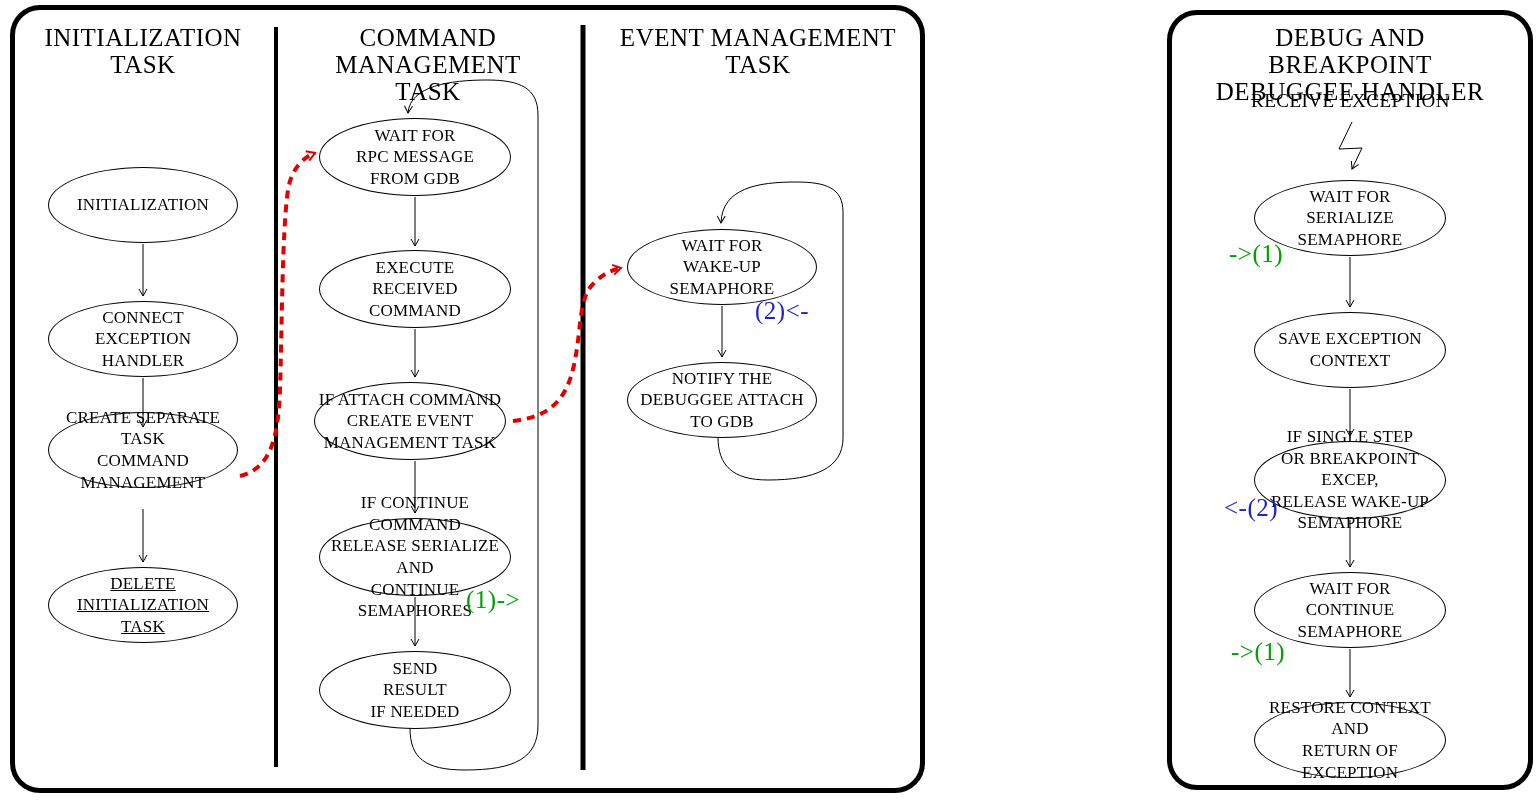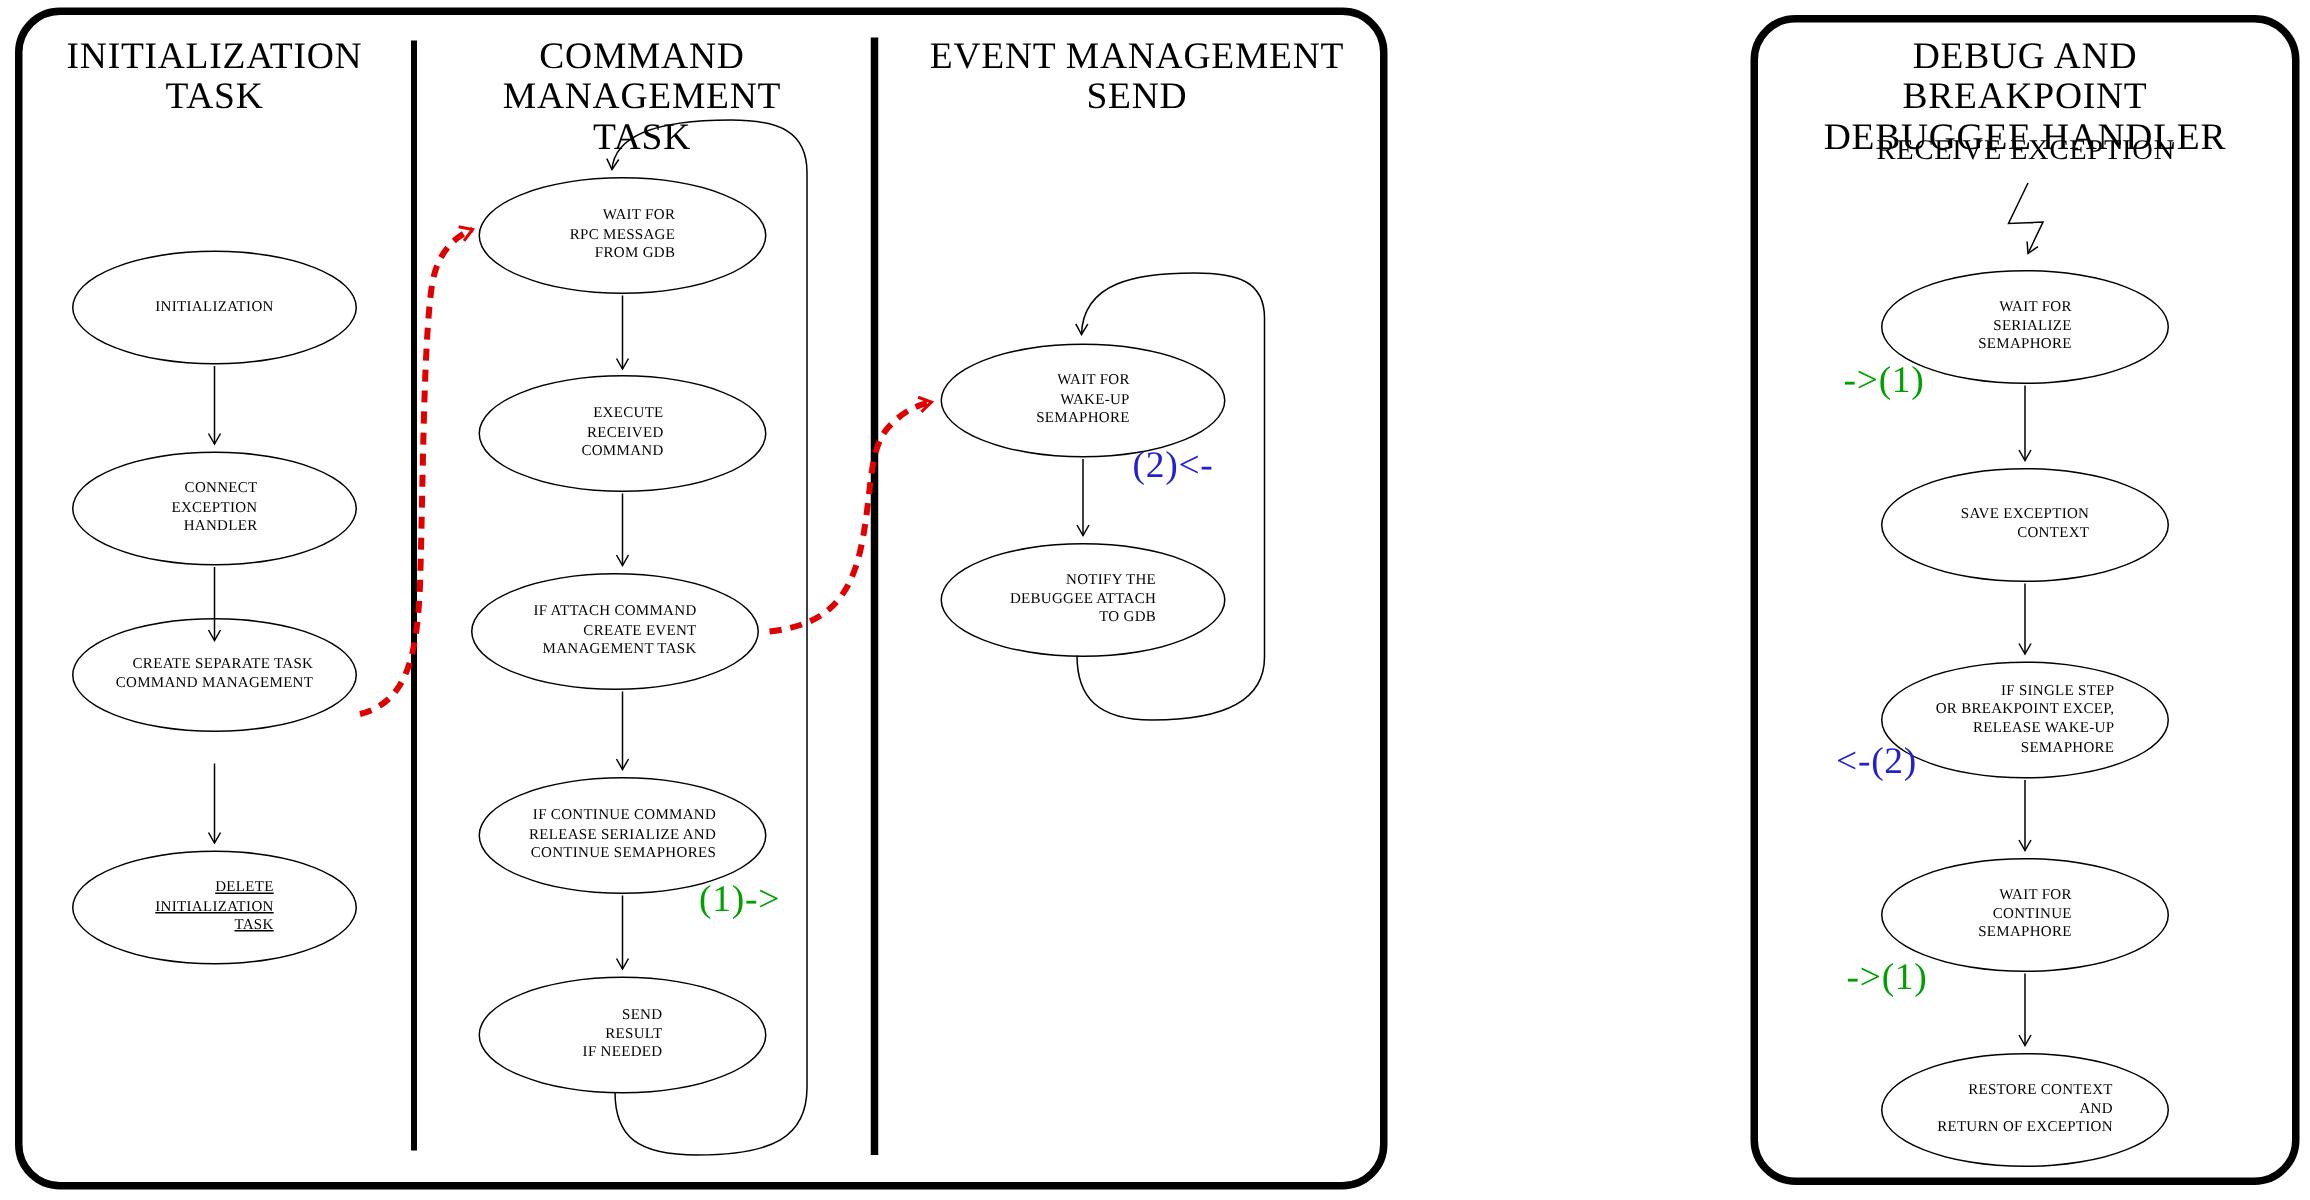--- a/index.html
+++ b/index.html
@@ -5,21 +5,21 @@
   html,body { margin:0; padding:0; background:#ffffff; }
   body { width:1540px; height:800px; position:relative; font-family:"Liberation Serif", serif; color:#000; overflow:hidden; }
 
   .panel { position:absolute; border:5px solid #000; border-radius:30px; box-sizing:border-box; background:transparent; }
   #left-panel  { left:10px;   top:5px;  width:915px; height:788px; }
   #right-panel { left:1167px; top:10px; width:366px; height:780px; }
 
   #wires { position:absolute; left:0; top:0; z-index:1; pointer-events:none; }
 
   .col-title { position:absolute; z-index:2; text-align:center; font-size:25px; line-height:1.08; white-space:pre-line; letter-spacing:0.5px; }
-  .node { position:absolute; z-index:2; border:1px solid #000; border-radius:50%; display:flex; align-items:center; justify-content:center; text-align:right; font-size:10px; line-height:1.27; white-space:pre-line; letter-spacing:0.2px; background:transparent; box-sizing:border-box; }
+  .node { position:absolute; z-index:2; border:1px solid #000; border-radius:50%; display:flex; align-items:center; justify-content:center; text-align:center; font-size:17px; line-height:1.27; white-space:pre-line; letter-spacing:0.2px; background:transparent; box-sizing:border-box; }
   .ann { position:absolute; z-index:3; font-size:25px; letter-spacing:0.5px; }
   .green { color:#00a000; }
   .blue  { color:#2222cc; }
   .small-label { position:absolute; z-index:2; font-size:19px; text-align:right; letter-spacing:0.5px; }
 </style>
 </head>
 <body>
 
 <svg id="wires" width="1540" height="800" viewBox="0 0 1540 800">
   <defs>
@@ -66,21 +66,21 @@
 </svg>
 
 <div class="panel" id="left-panel"></div>
 <div class="panel" id="right-panel"></div>
 
 <div class="col-title" style="left:13px;top:24px;width:260px;">INITIALIZATION
 TASK</div>
 <div class="col-title" style="left:288px;top:24px;width:280px;">COMMAND MANAGEMENT
 TASK</div>
 <div class="col-title" style="left:618px;top:24px;width:280px;">EVENT MANAGEMENT
-SEND</div>
+TASK</div>
 <div class="col-title" style="left:1210px;top:24px;width:280px;">DEBUG AND BREAKPOINT
 DEBUGGEE HANDLER</div>
 
 <div class="node" style="left:48px;top:167px;width:190px;height:76px;">INITIALIZATION</div>
 <div class="node" style="left:48px;top:301px;width:190px;height:76px;">CONNECT
 EXCEPTION
 HANDLER</div>
 <div class="node" style="left:48px;top:412px;width:190px;height:76px;">CREATE SEPARATE TASK
 COMMAND MANAGEMENT</div>
 <div class="node" style="left:48px;top:567px;width:190px;height:76px;text-decoration:underline;">DELETE

